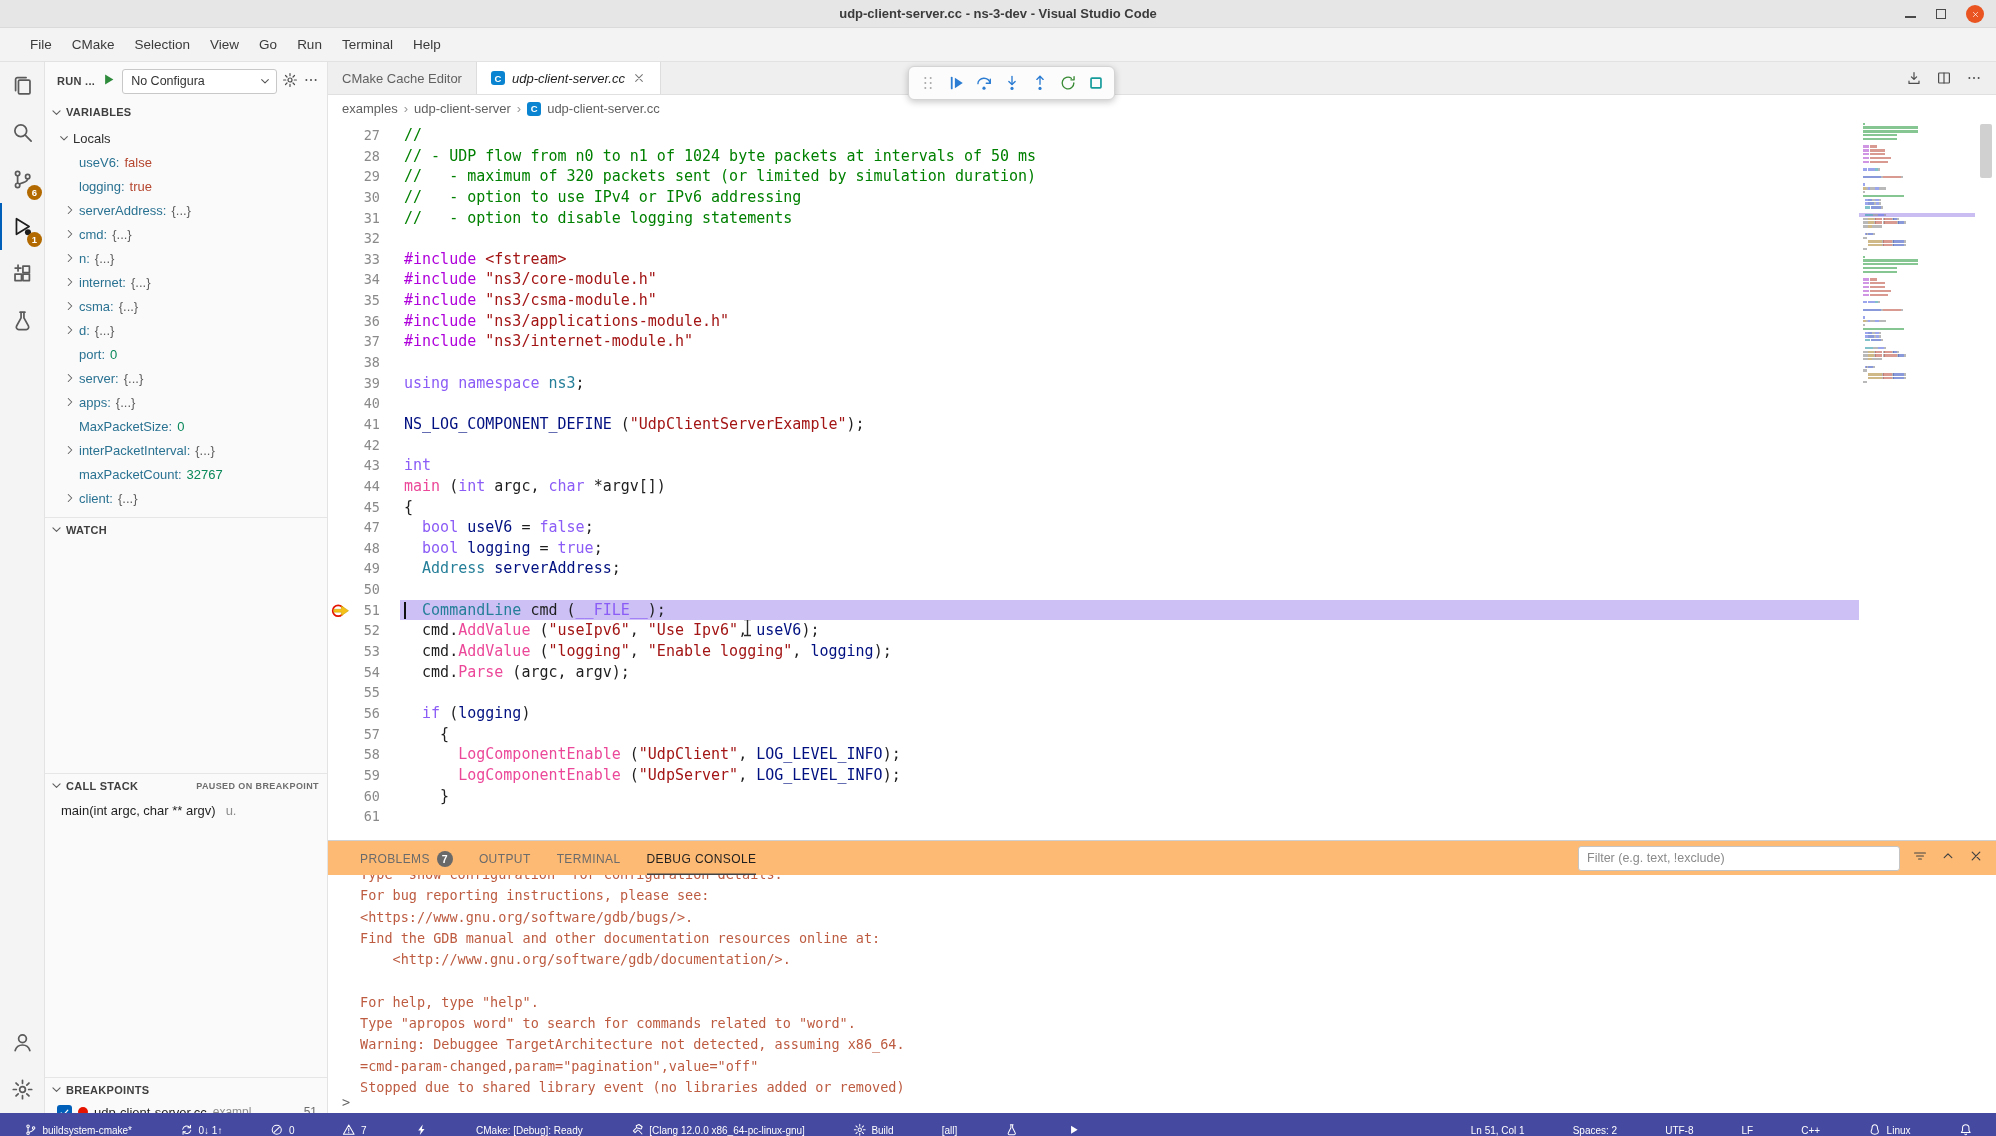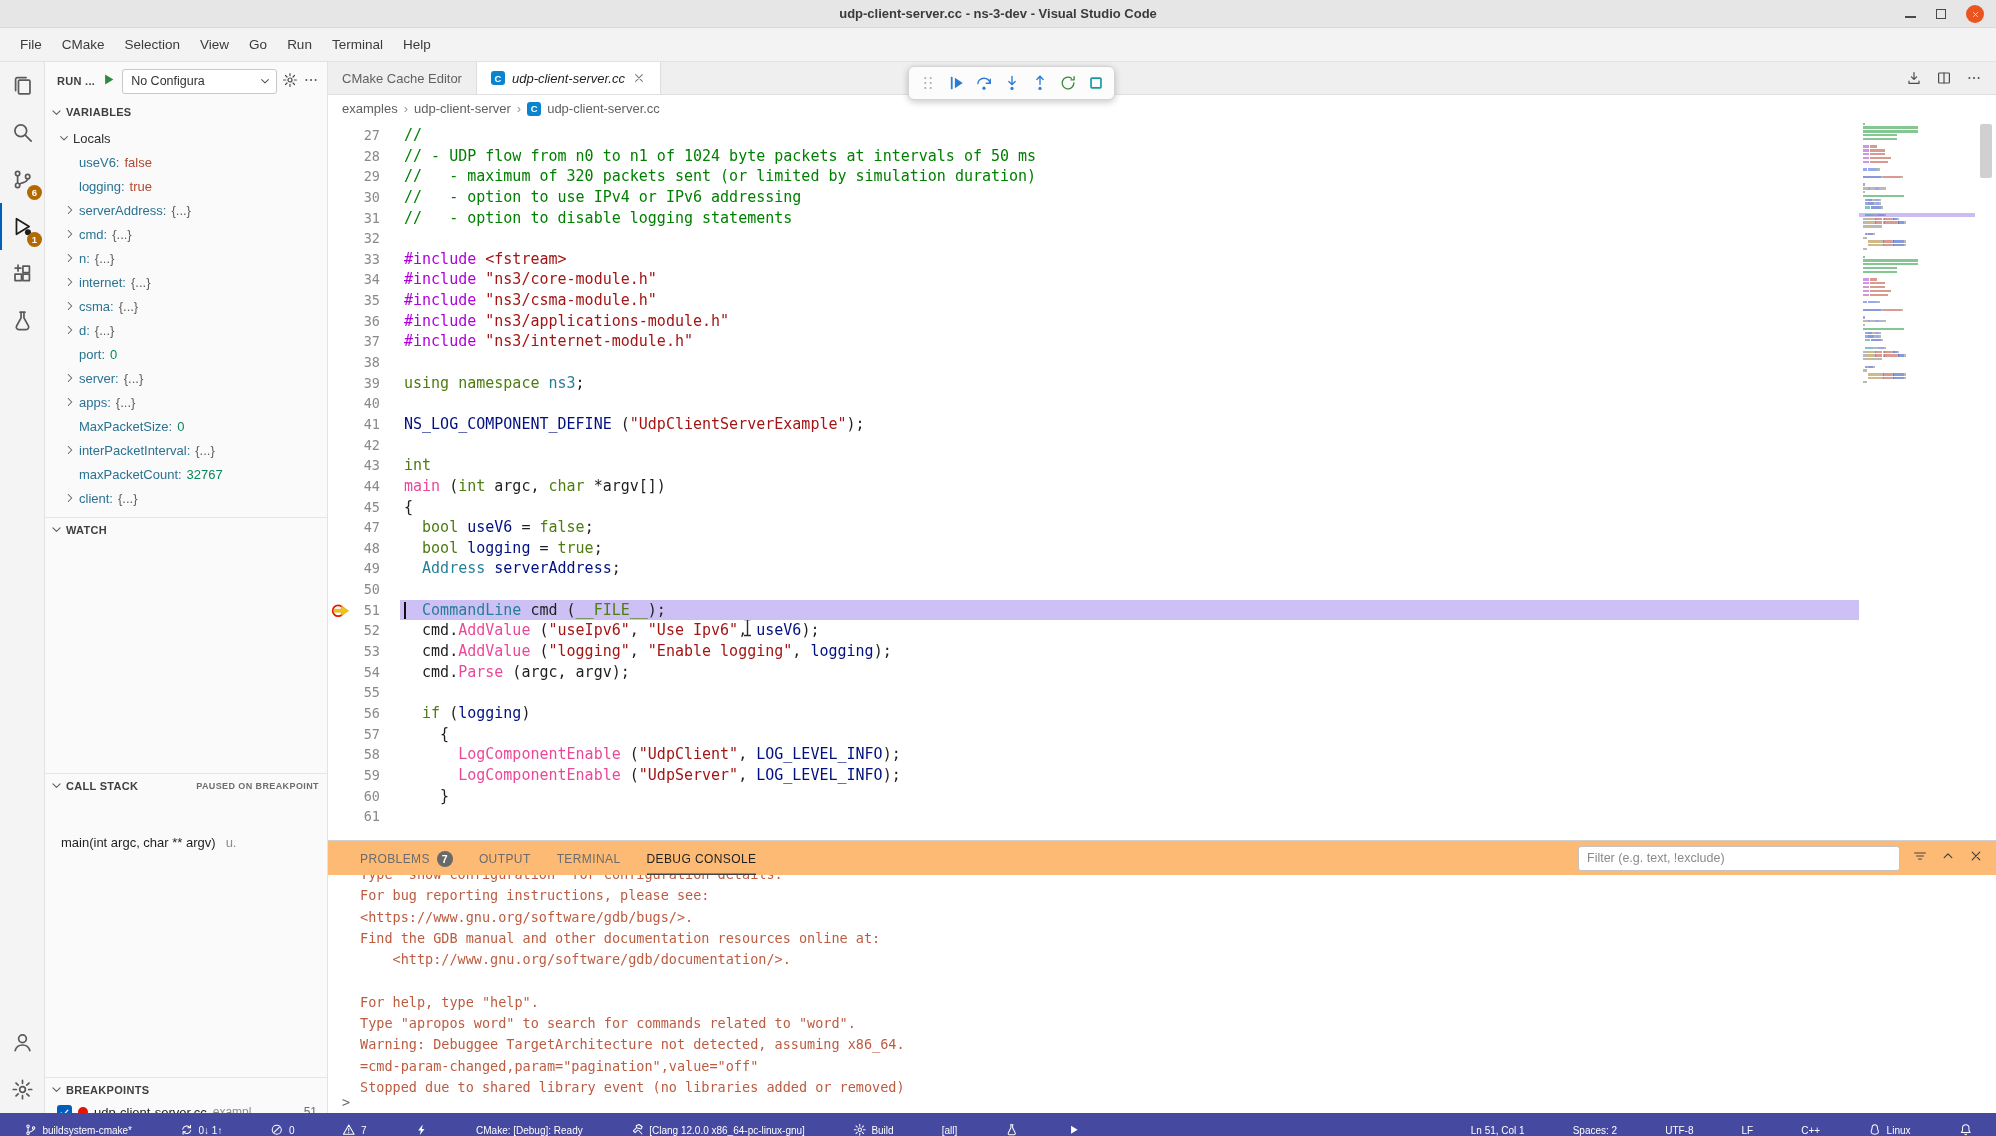--- a/index.html
+++ b/index.html
@@ -10,21 +10,21 @@
 
   
   .titlebar{position:absolute;top:0;left:0;right:0;height:28px;background:#e6e6e6;border-bottom:1px solid #dadada;display:flex;align-items:center;justify-content:center}
   .titlebar .title{font-size:13px;color:#3b3b3b;font-weight:700}
   .win-controls{position:absolute;right:12px;top:0;height:28px;display:flex;align-items:center;gap:20px}
   .wc{display:inline-flex;align-items:center;justify-content:center;cursor:default}
   .wc.min{width:11px;height:2px;background:#4a4a4a;margin-top:6px}
   .wc.max{width:10px;height:10px;border:1.4px solid #4a4a4a}
   .wc.close{width:18px;height:18px;border-radius:50%;background:#e95420;color:#fff}
   .wc.close .icn{width:9px;height:9px}
-  .menubar{position:absolute;top:28px;left:0;right:0;height:34px;background:#f3f3f3;border-bottom:1px solid #e2e2e2;display:flex;align-items:center;padding-left:10px}
+  .menubar{position:absolute;top:28px;left:0;right:0;height:34px;background:#f3f3f3;border-bottom:1px solid #e2e2e2;display:flex;align-items:center;padding-left:20px}
   .menu-item{padding:3px 10px;font-size:13.5px;color:#3b3b3b;border-radius:4px}
 
   
   .activitybar{position:absolute;top:62px;left:0;width:45px;bottom:23px;background:#f4f4f4;border-right:1px solid #e3e3e3;display:flex;flex-direction:column;justify-content:space-between}
   .act-item{position:relative;width:45px;height:47px;display:flex;align-items:center;justify-content:center;color:#5a5a5a}
   .act-item .icn{width:23px;height:23px}
   .act-item.active{color:#1d1d1d;box-shadow:inset 2px 0 0 #005fb8}
   .act-badge{position:absolute;right:3px;bottom:3px;min-width:15px;height:15px;border-radius:9px;color:#fff;font-size:9.5px;font-weight:700;display:flex;align-items:center;justify-content:center;padding:0 3px}
 
   
@@ -43,21 +43,21 @@
   .scope-row .icn{width:14px;height:14px;color:#616161}
   #var-rows{position:absolute;left:0;right:0;top:88px}
   .var-row{height:24px;display:flex;align-items:center;padding-left:18px;white-space:nowrap;overflow:hidden}
   .var-row .twisty{width:16px;height:14px;color:#616161;display:inline-flex}
   .var-row .twisty .icn{width:14px;height:14px}
   .var-name{color:#2a7292}
   .var-value{margin-left:5px;color:#5a5a5a}
   .var-value.bool{color:#b5462f}
   .var-value.num{color:#09885a}
   .var-value.obj{color:#5f5f5f}
-  .stack-row{position:absolute;left:0;right:0;top:768px;height:24px;display:flex;align-items:center;padding-left:16px;gap:10px;white-space:nowrap;overflow:hidden}
+  .stack-row{position:absolute;left:0;right:0;top:736px;height:24px;display:flex;align-items:center;padding-left:16px;gap:10px;white-space:nowrap;overflow:hidden}
   .stack-hint{color:#8c8c8c}
   .bp-row{position:absolute;left:0;right:0;top:1038px;height:24px;display:flex;align-items:center;gap:6px;padding:0 10px 0 12px;white-space:nowrap;overflow:hidden}
   .bp-check{width:15px;height:15px;border-radius:3px;background:#005fb8;color:#fff;display:flex;align-items:center;justify-content:center;flex:none}
   .bp-check .icn{width:11px;height:11px}
   .bp-dot{width:10px;height:10px;border-radius:50%;background:#e51400;flex:none}
   .bp-path{color:#8c8c8c;font-size:12px;overflow:hidden;text-overflow:ellipsis}
   .bp-line{margin-left:auto;color:#6b6b6b;font-size:12px}
 
   
   .tabbar{position:absolute;top:62px;left:328px;right:0;height:33px;background:#efefef;border-bottom:1px solid #e0e0e0;display:flex;align-items:stretch}
@@ -74,21 +74,21 @@
   
   .code-area{position:absolute;top:122px;left:328px;right:0;bottom:296px;background:#fff;overflow:hidden}
   #code-lines{padding-top:3px}
   .code-row{position:relative;height:20.65px;display:flex;white-space:pre;font-family:"DejaVu Sans Mono",monospace;font-size:15px;line-height:20.65px}
   .gicon{width:20px;flex:none;position:relative;z-index:2}
   .gicon .pbi{position:absolute;left:2px;top:2px;width:24px;height:16px}
   .lnum{width:32px;flex:none;text-align:right;color:#8a8a8a;font-size:13.5px;z-index:2}
   .ltext{margin-left:24px;z-index:2}
   .line-hl{position:absolute;left:72px;right:137px;top:0;bottom:0;background:#ccc0f5;z-index:1}
   .caret{position:absolute;left:76px;top:2px;width:1.6px;height:17px;background:#111;z-index:3}
-  .tk-c{color:#008000}.tk-k{color:#4d7c0f}.tk-s{color:#a31515}.tk-p{color:#af00db}
+  .tk-c{color:#008000}.tk-k{color:#8b5cf6}.tk-s{color:#a31515}.tk-p{color:#af00db}
   .tk-t{color:#267f99}.tk-f{color:#ec4899}.tk-v{color:#001080}.tk-x{color:#1e1e1e}
   .minimap{position:absolute;top:0;right:21px;width:116px;bottom:0;background:#fff}
   .mm-row{position:relative;height:3.8px}
   .mm-band{position:absolute;left:0;right:0;height:4.2px;background:#cabdf2}
   .vscroll{position:absolute;right:4px;top:2px;width:12px;height:54px;background:rgba(110,110,110,.32);border-radius:2px}
   .mouse-ibeam{position:absolute;left:414px;top:496px;width:11px;height:19px;color:#2c2c2c}
 
   
   .dbg-toolbar{position:absolute;top:66px;left:908px;height:34px;display:flex;align-items:center;gap:3px;padding:0 6px;background:#fcfcfc;border:1px solid #d4d4d4;border-radius:6px;box-shadow:0 2px 7px rgba(0,0,0,.22);z-index:10}
   .dbg-btn{width:25px;height:25px;display:flex;align-items:center;justify-content:center;border-radius:4px}

